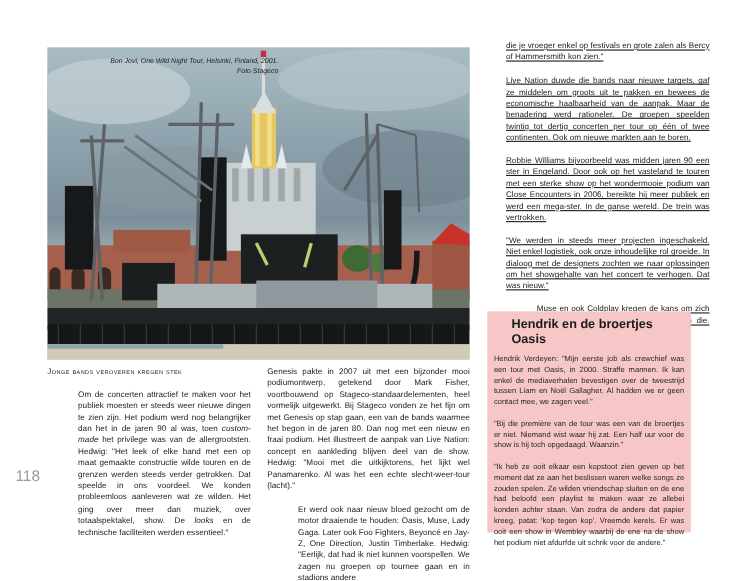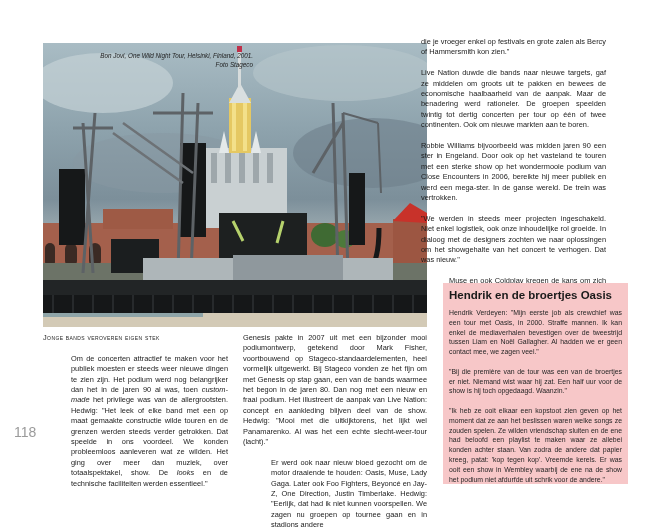--- a/index.html
+++ b/index.html
@@ -22,31 +22,31 @@
     font-size: 6.3px; font-style: italic; color: #222; line-height: 9px;
   }
   
   .col {
     position: absolute; font-size: 7.4px; line-height: 10.4px; text-align: justify; color: #1b1b1b;
   }
   .col p { margin: 0 0 10.4px 0; }
   .col p.last { margin-bottom: 0; margin-left: 28px; }
   .col-left { left: 43px; top: 333px; width: 185px; }
   .col-mid { left: 243px; top: 333px; width: 184px; }
-  .col-right { left: 421px; top: 37px; width: 185px; }
+  .col-right { left: 460px; top: 37px; width: 185px; text-decoration: underline; }
   .subhead {
     font-size: 7.4px; letter-spacing: 0.4px; font-variant: small-caps; color: #222; margin: 0 0 10.4px 0;
   }
   
   .sidebar {
     position: absolute; left: 443px; top: 283px; width: 185px; height: 201px;
     background: #f7c7c8; box-sizing: border-box; padding: 5px 6px 6px 6px;
   }
   .sidebar h2 {
-    margin: 0 0 6px 0; font-size: 11.5px; font-weight: bold; color: #1a1a1a; line-height: 14px;
+    margin: 0 0 6px 16px; font-size: 11.5px; font-weight: bold; color: #1a1a1a; line-height: 14px;
   }
   .sidebar p {
     margin: 0 0 9.8px 0; font-size: 6.9px; line-height: 9.8px; text-align: justify; color: #262626;
   }
   .sidebar p.last { margin-bottom: 0; }
   em { font-style: italic; }
 </style>
 </head>
 <body>
 
@@ -135,21 +135,21 @@
     <rect x="0" y="270" width="384" height="14" fill="#d3cab6"></rect>
     <rect x="0" y="270" width="160" height="4" fill="#8fa5a8"></rect>
   </svg>
   <div class="caption">
     <div>Bon Jovi, One Wild Night Tour, Helsinki, Finland, 2001.</div>
     <div>Foto Stageco</div>
   </div>
 </div>
 
 <div class="col col-left">
-  <div class="subhead">Jonge bands veroveren eigen stek</div>
+  <div class="subhead">Jonge bands veroveren kregen stek</div>
   <p class="last"><span>Om de concerten attractief te maken voor het publiek moesten er steeds weer nieuwe dingen te zien zijn. Het podium werd nog belangrijker dan het in de jaren 90 al was, toen </span><em>custom-made</em><span> het privilege was van de allergrootsten. Hedwig: "Het leek of elke band met een op maat gemaakte constructie wilde touren en de grenzen werden steeds verder getrokken. Dat speelde in ons voordeel. We konden probleemloos aanleveren wat ze wilden. Het ging over meer dan muziek, over totaalspektakel, show. De </span><em>looks</em><span> en de technische faciliteiten werden essentieel."</span></p>
 </div>
 
 <div class="col col-mid">
   <p>Genesis pakte in 2007 uit met een bijzonder mooi podiumontwerp, getekend door Mark Fisher, voortbouwend op Stageco-standaardelementen, heel vormelijk uitgewerkt. Bij Stageco vonden ze het fijn om met Genesis op stap gaan, een van de bands waarmee het begon in de jaren 80. Dan nog met een nieuw en fraai podium. Het illustreert de aanpak van Live Nation: concept en aankleding blijven deel van de show. Hedwig: "Mooi met die uitkijktorens, het lijkt wel Panamarenko. Al was het een echte slecht-weer-tour (lacht)."</p>
   <p class="last">Er werd ook naar nieuw bloed gezocht om de motor draaiende te houden: Oasis, Muse, Lady Gaga. Later ook Foo Fighters, Beyoncé en Jay-Z, One Direction, Justin Timberlake. Hedwig: "Eerlijk, dat had ik niet kunnen voorspellen. We zagen nu groepen op tournee gaan en in stadions andere</p>
 </div>
 
 <div class="col col-right">
   <p>die je vroeger enkel op festivals en grote zalen als Bercy of Hammersmith kon zien."</p>

